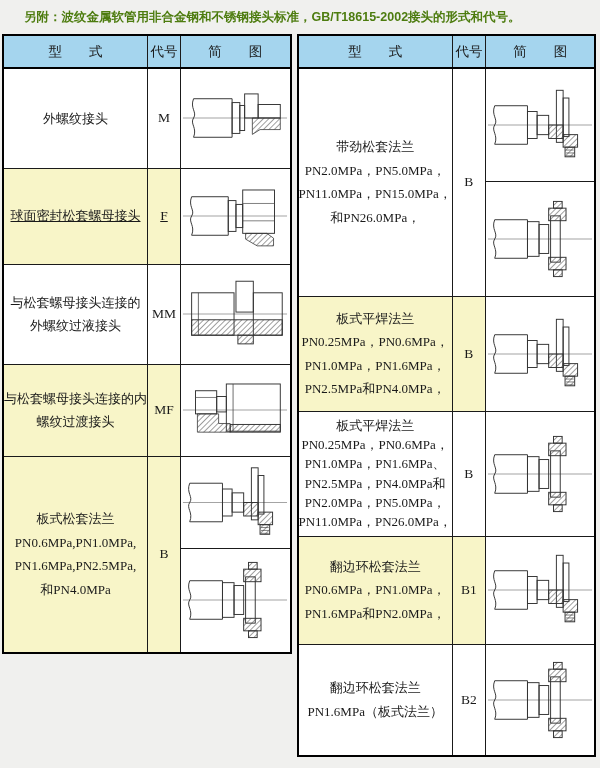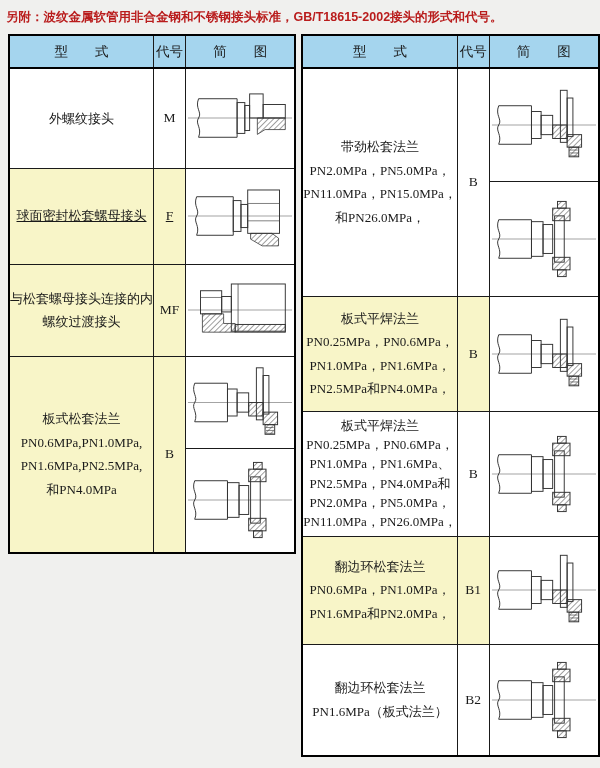--- a/index.html
+++ b/index.html
@@ -9,23 +9,24 @@
     font-family:"Liberation Serif","DejaVu Serif",serif;
     color:#1a1a1a;
     -webkit-font-smoothing:antialiased;
   }
   .doc-title{
     font-family:"Liberation Sans","DejaVu Sans",sans-serif;
     font-weight:700;
     font-size:12.5px;
     padding:9px 4px 8px 6px;
     white-space:nowrap;
-    color:#b91c1c;
-  }
-  .tables{display:flex;gap:5px;padding-left:8px;align-items:flex-start;}
+    color:#4d7c0f;
+    margin-left:18px;
+  }
+  .tables{display:flex;gap:5px;padding-left:2px;align-items:flex-start;}
   table.ftable{
     border-collapse:collapse;
     table-layout:fixed;
     background:#ffffff;
     border:2px solid #000;
   }
   table.ftable th, table.ftable td{
     border:1px solid #1a1a1a;
     padding:0;
     vertical-align:middle;
@@ -117,20 +118,40 @@
                 <svg class="fitting" viewBox="0 0 110 80" width="106" height="84" preserveAspectRatio="xMidYMid meet">
                   <line x1="1" y1="40" x2="109" y2="40" stroke="#888" stroke-width="0.8"></line>
                   <path d="M10,20 H48 V60 H10" stroke="#333" stroke-width="1" fill="none"></path>
                   <path d="M10,20 c-4,10 4,14 0,20 c-4,6 4,10 0,20" stroke="#333" stroke-width="1" fill="none"></path>
                   <rect x="48" y="24" width="8" height="32" fill="none" stroke="#333" stroke-width="1"></rect>
                   <rect x="56" y="28" width="7" height="24" fill="none" stroke="#333" stroke-width="1"></rect>
                   <rect x="63" y="13" width="33" height="45" fill="none" stroke="#333" stroke-width="1"></rect>
                   <line x1="63" y1="27" x2="96" y2="27" stroke="#444" stroke-width="0.7"></line>
                   <line x1="63" y1="45" x2="96" y2="45" stroke="#444" stroke-width="0.7"></line>
                   <polygon points="66,58 88,58 95,63 95,71 78,71 66,64" fill="url(#hatch)" stroke="#333" stroke-width="0.8"></polygon>
+                </svg>
+              </div>
+            </td>
+          </tr>
+          <tr style="height: 100px;">
+            <td class="type-cell">
+              <div class="tline">与松套螺母接头连接的</div>
+              <div class="tline">外螺纹过液接头</div>
+            </td>
+            <td class="code-cell">MM</td>
+            <td class="diag-cell">
+              <div class="diagwrap" style="height: 98px;">
+                <svg class="fitting" viewBox="0 0 110 80" width="106" height="84" preserveAspectRatio="xMidYMid meet">
+                  <line x1="1" y1="40" x2="109" y2="40" stroke="#888" stroke-width="0.8"></line>
+                  <rect x="10" y="18" width="44" height="44" fill="none" stroke="#333" stroke-width="1"></rect>
+                  <line x1="17" y1="18" x2="17" y2="62" stroke="#444" stroke-width="0.8"></line>
+                  <rect x="56" y="6" width="18" height="32" fill="none" stroke="#333" stroke-width="1"></rect>
+                  <rect x="74" y="18" width="30" height="44" fill="none" stroke="#333" stroke-width="1"></rect>
+                  <rect x="10" y="46" width="94" height="16" fill="url(#hatch)" stroke="#333" stroke-width="1"></rect>
+                  <rect x="58" y="62" width="16" height="9" fill="url(#hatch)" stroke="#333" stroke-width="1"></rect>
                 </svg>
               </div>
             </td>
           </tr>
           <tr style="height: 92px; margin-top: 24px;">
             <td class="type-cell hl">
               <div class="tline">与松套螺母接头连接的内</div>
               <div class="tline">螺纹过渡接头</div>
             </td>
             <td class="code-cell hl">MF</td>

